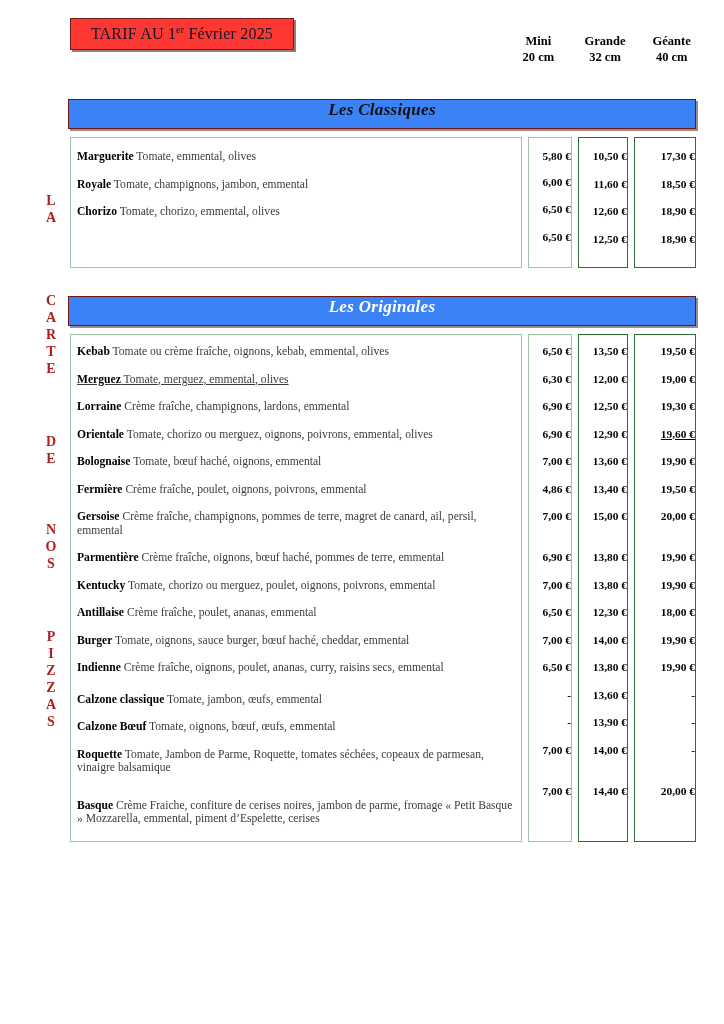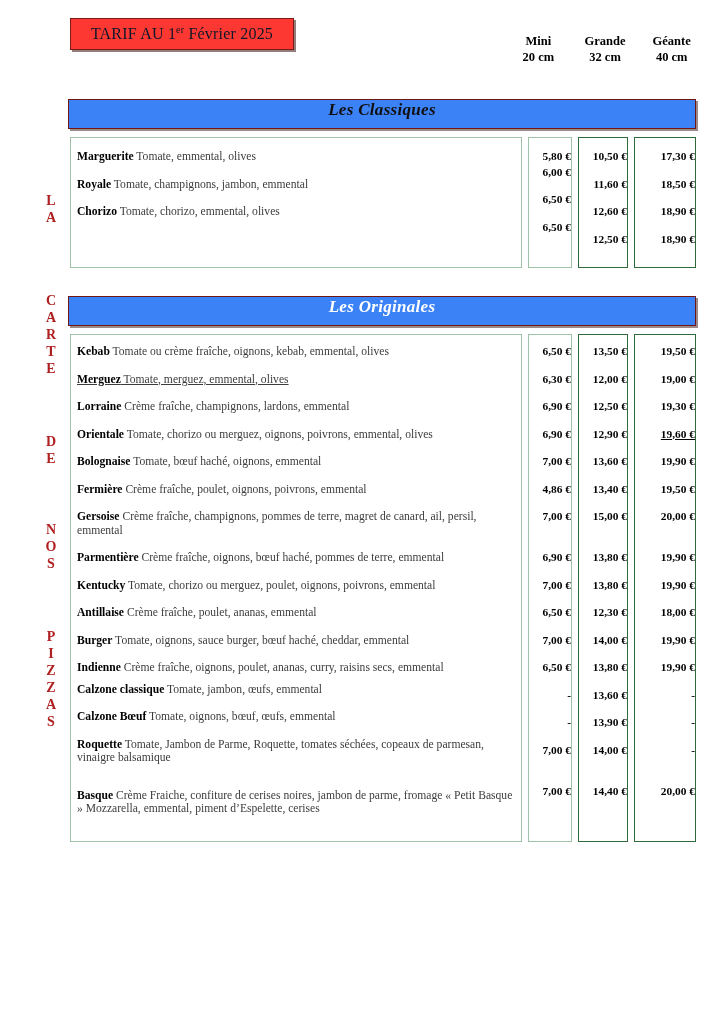--- a/index.html
+++ b/index.html
@@ -214,21 +214,21 @@
 </div>
 
 <div class="desc-box" id="desc-classiques">
     <div class="item"><b>Marguerite</b><span> Tomate, emmental, olives</span></div>
     <div class="item" style="margin-top: 14px;"><b>Royale</b><span> Tomate, champignons, jambon, emmental</span></div>
     <div class="item" style="margin-top: 14px;"><b>Chorizo</b><span> Tomate, chorizo, emmental, olives</span></div>
   </div>
 
 <div class="price-col pc-mini" id="prices-classiques-mini">
     <div class="price" style="height: 13.5px;">5,80 €</div>
-    <div class="price" style="margin-top: 2px; height: 13.5px;">6,00 €</div>
+    <div class="price" style="margin-top: 12px; height: 13.5px;">6,00 €</div>
     <div class="price" style="margin-top: 14px; height: 13.5px;">6,50 €</div>
     <div class="price" style="margin-top: 14px; height: 13.5px;">6,50 €</div>
   </div>
 <div class="price-col pc-grande dark" id="prices-classiques-grande">
     <div class="price" style="height: 13.5px;">10,50 €</div>
     <div class="price" style="margin-top: 14px; height: 13.5px;">11,60 €</div>
     <div class="price" style="margin-top: 14px; height: 13.5px;">12,60 €</div>
     <div class="price" style="margin-top: 14px; height: 13.5px;">12,50 €</div>
   </div>
 <div class="price-col pc-geante dark" id="prices-classiques-geante">
@@ -248,21 +248,21 @@
     <div class="item" style="margin-top: 14px;"><b>Lorraine</b><span> Crème fraîche, champignons, lardons, emmental</span></div>
     <div class="item" style="margin-top: 14px;"><b>Orientale</b><span> Tomate, chorizo ou merguez, oignons, poivrons, emmental, olives</span></div>
     <div class="item" style="margin-top: 14px;"><b>Bolognaise</b><span> Tomate, bœuf haché, oignons, emmental</span></div>
     <div class="item" style="margin-top: 14px;"><b>Fermière</b><span> Crème fraîche, poulet, oignons, poivrons, emmental</span></div>
     <div class="item" style="margin-top: 14px;"><b>Gersoise</b><span> Crème fraîche, champignons, pommes de terre, magret de canard, ail, persil, emmental</span></div>
     <div class="item" style="margin-top: 14px;"><b>Parmentière</b><span> Crème fraîche, oignons, bœuf haché, pommes de terre, emmental</span></div>
     <div class="item" style="margin-top: 14px;"><b>Kentucky</b><span> Tomate, chorizo ou merguez, poulet, oignons, poivrons, emmental</span></div>
     <div class="item" style="margin-top: 14px;"><b>Antillaise</b><span> Crème fraîche, poulet, ananas, emmental</span></div>
     <div class="item" style="margin-top: 14px;"><b>Burger</b><span> Tomate, oignons, sauce burger, bœuf haché, cheddar, emmental</span></div>
     <div class="item" style="margin-top: 14px;"><b>Indienne</b><span> Crème fraîche, oignons, poulet, ananas, curry, raisins secs, emmental</span></div>
-    <div class="item" style="margin-top: 8px;"><b>Calzone classique</b><span> Tomate, jambon, œufs, emmental</span></div>
+    <div class="item" style="margin-top: 18px;"><b>Calzone classique</b><span> Tomate, jambon, œufs, emmental</span></div>
     <div class="item" style="margin-top: 14px;"><b>Calzone Bœuf</b><span> Tomate, oignons, bœuf, œufs, emmental</span></div>
     <div class="item" style="margin-top: 14px;"><b>Roquette</b><span> Tomate, Jambon de Parme, Roquette, tomates séchées, copeaux de parmesan, vinaigre balsamique</span></div>
     <div class="item" style="margin-top: 24px;"><b>Basque</b><span> Crème Fraiche, confiture de cerises noires, jambon de parme, fromage « Petit Basque » Mozzarella, emmental, piment d’Espelette, cerises</span></div>
   </div>
 
 <div class="price-col pc-mini" id="prices-originales-mini">
     <div class="price" style="height: 13.5px;">6,50 €</div>
     <div class="price" style="margin-top: 14px; height: 13.5px;">6,30 €</div>
     <div class="price" style="margin-top: 14px; height: 13.5px;">6,90 €</div>
     <div class="price" style="margin-top: 14px; height: 13.5px;">6,90 €</div>

